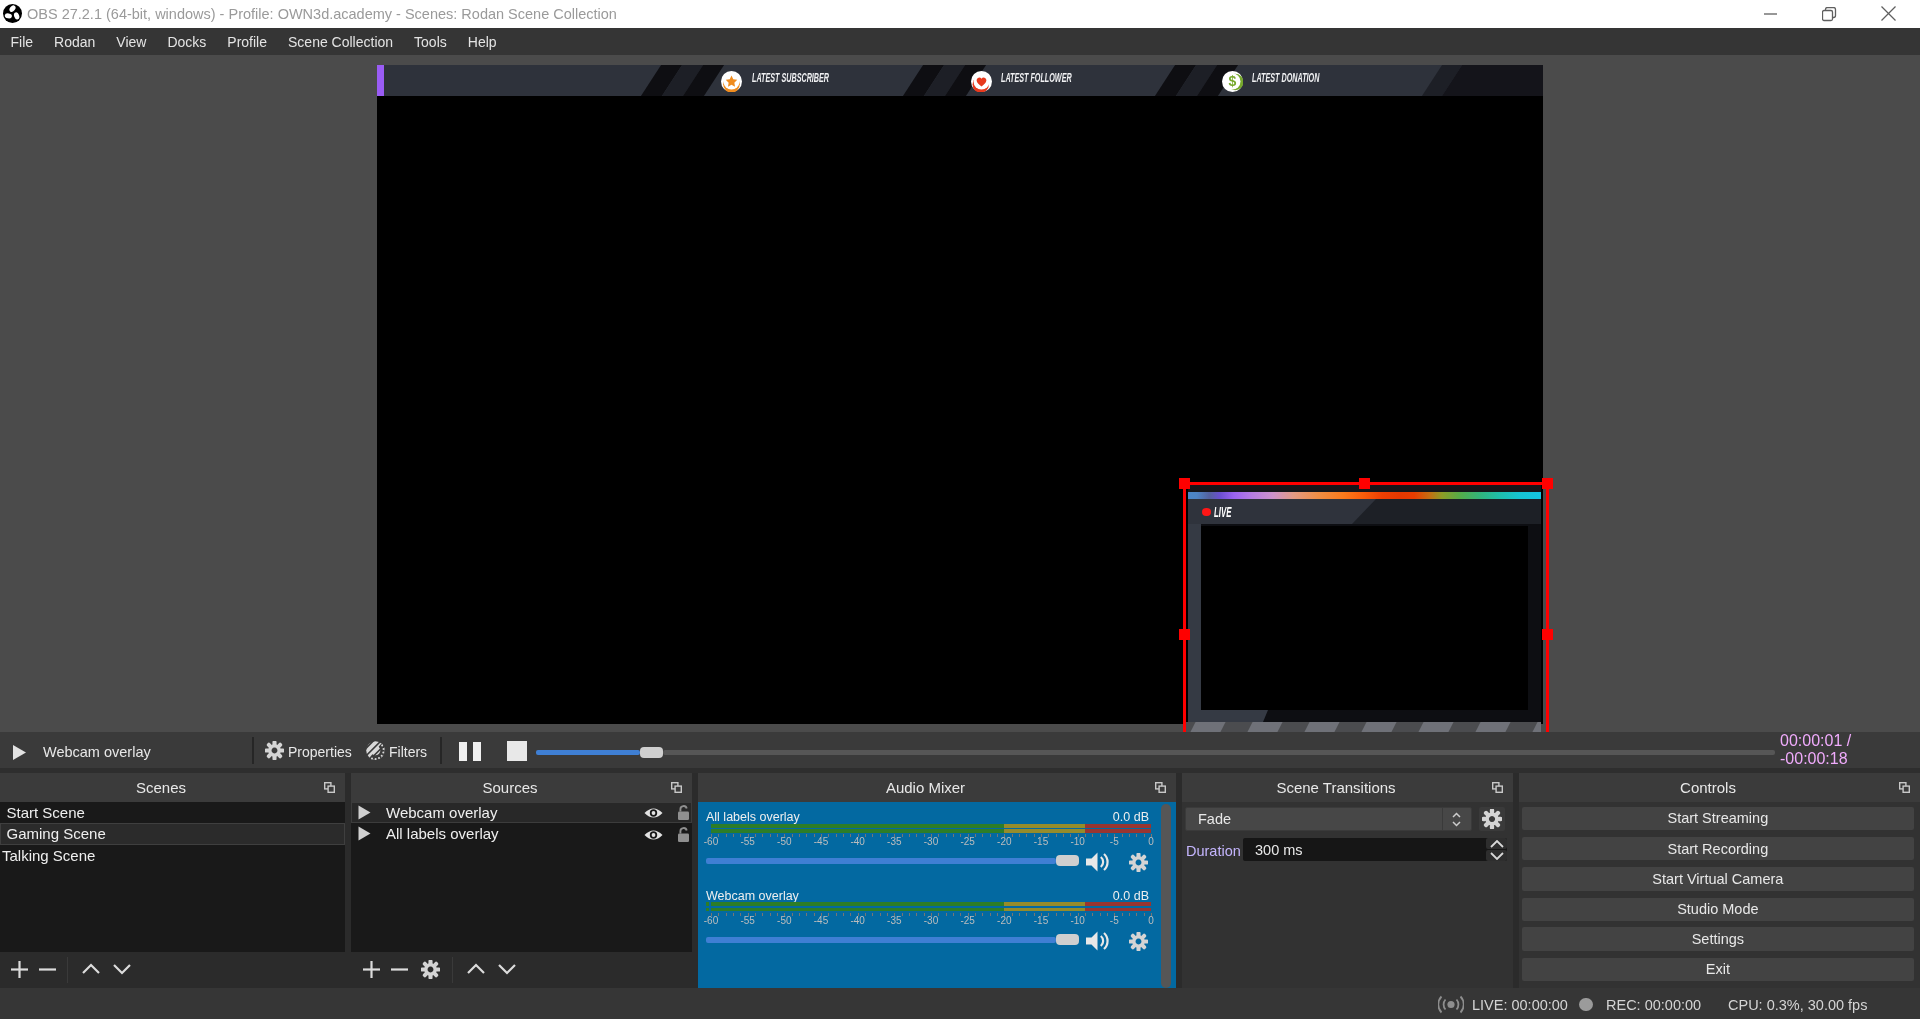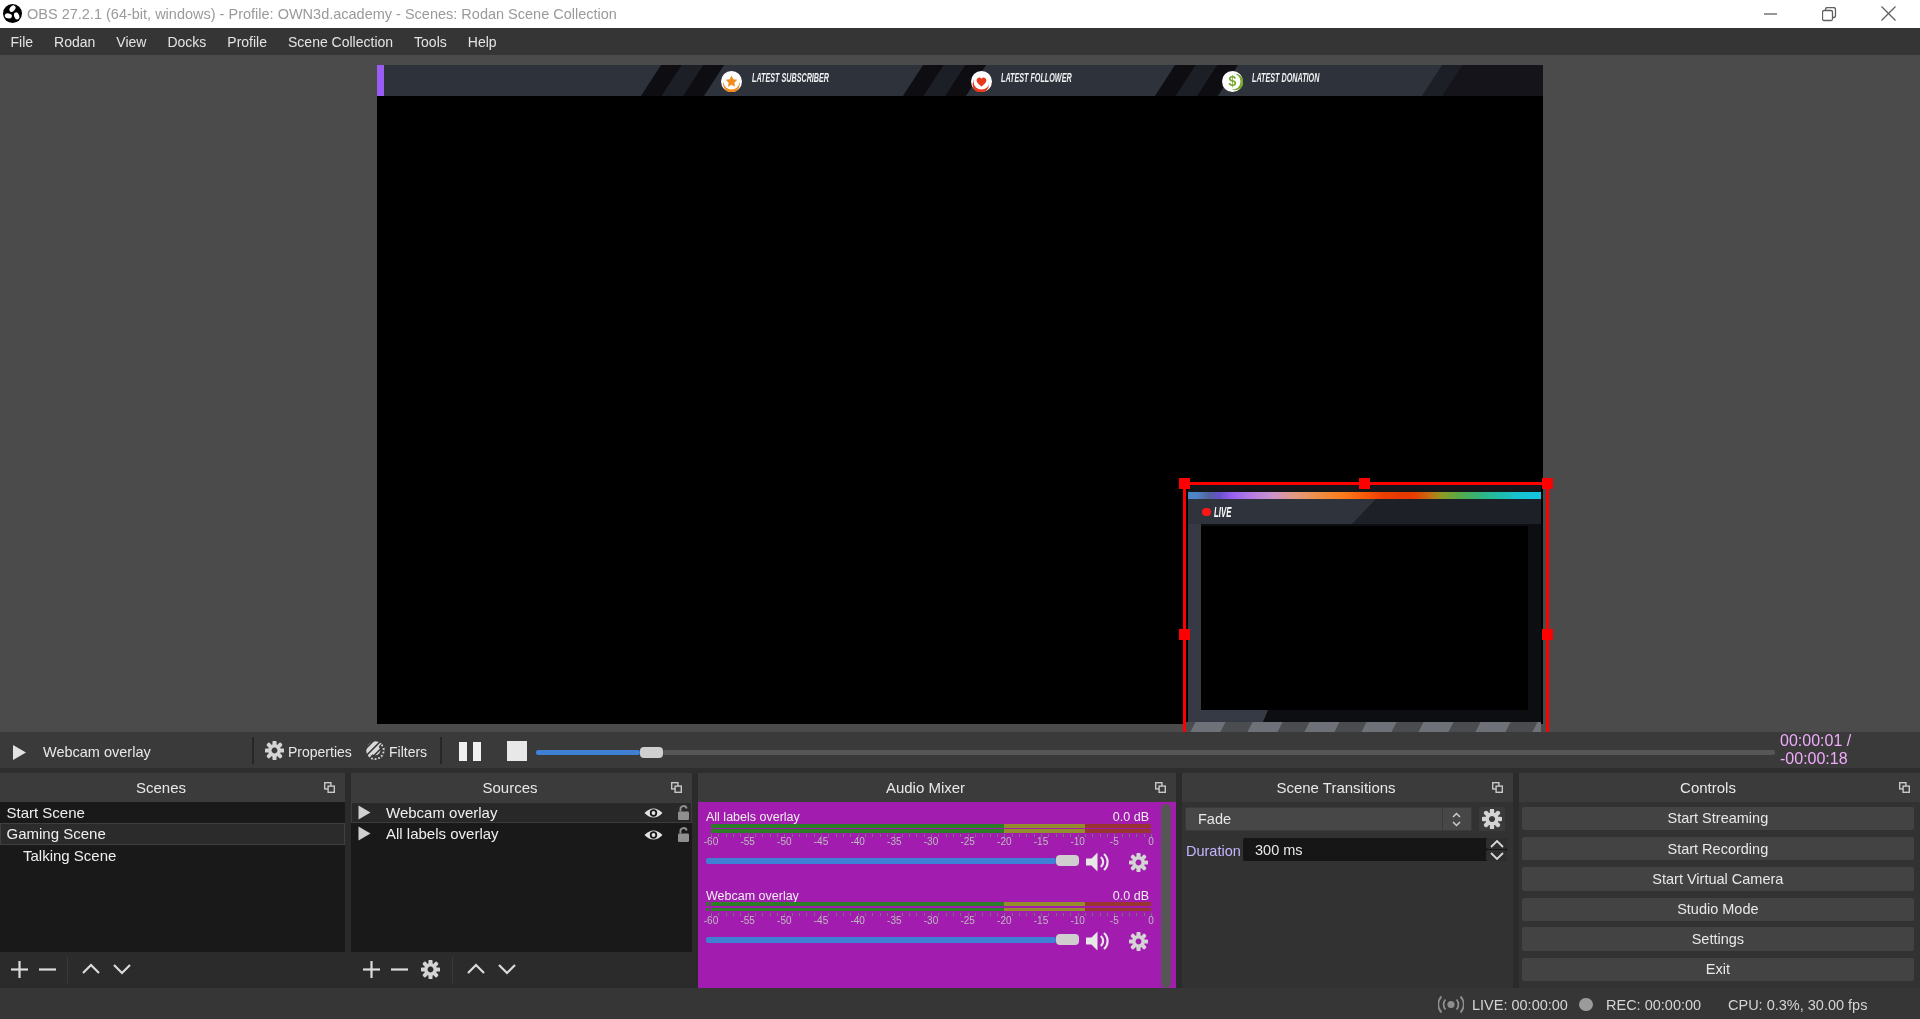--- a/index.html
+++ b/index.html
@@ -302,21 +302,21 @@
       <svg class="popout" style="right:10px" width="11" height="11">
           <use href="#popout"></use>
         </svg>
       <div class="row" style="top:29px">
           <span style="margin-left:6.5px">Start Scene</span>
         </div>
       <div class="row" style="top:50.5px;background:#2b2b2b;box-shadow:inset 0 0 0 1px #3f3f3f">
           <span style="margin-left:6.5px">Gaming Scene</span>
         </div>
       <div class="row" style="top:72px">
-          <span style="margin-left:23px">Talking Scene</span>
+          <span style="margin-left:2px">Talking Scene</span>
         </div>
       <div class="pbottom">
         <svg class="abs" style="left:11px;top:9px" width="17" height="17">
             <use href="#plus"></use>
           </svg>
         <svg class="abs" style="left:39px;top:9px" width="17" height="17">
             <use href="#minus"></use>
           </svg>
         <div class="abs" style="left:67px;top:5px;width:1px;height:26px;background:#3a3a3a"></div>
         <svg class="abs" style="left:82px;top:9px" width="18" height="16">
@@ -370,21 +370,21 @@
         <div class="abs" style="left:101px;top:5px;width:1px;height:26px;background:#3a3a3a"></div>
         <svg class="abs" style="left:116px;top:9px" width="18" height="16">
             <use href="#chevup"></use>
           </svg>
         <svg class="abs" style="left:147px;top:9px" width="18" height="16">
             <use href="#chevdn"></use>
           </svg>
       </div>
     </div>
 
-    <div class="panel" style="left:698px;width:478px;background:#a21caf">
+    <div class="panel" style="left:698px;width:478px;background:#0369a1">
       <div class="ptitle">Audio Mixer</div>
       <svg class="popout" style="right:10px" width="11" height="11">
           <use href="#popout"></use>
         </svg>
       <div class="mixch" style="top:37px">
           <span class="mixname">All labels overlay</span>
           <span class="mixdb">0.0 dB</span>
         </div>
       <div class="meter" style="top:51px"></div>
       <div class="meter" style="top:56.5px;height:3.5px"></div>

